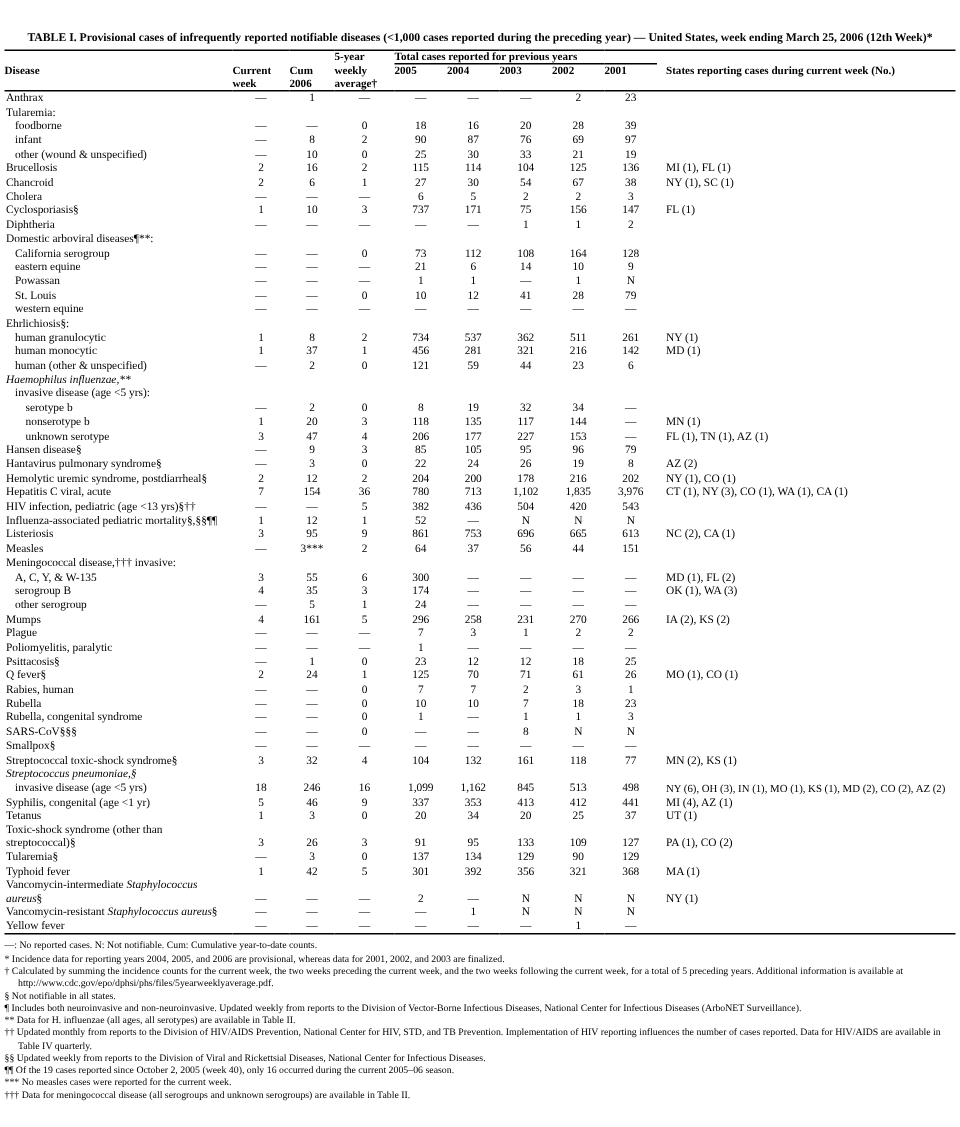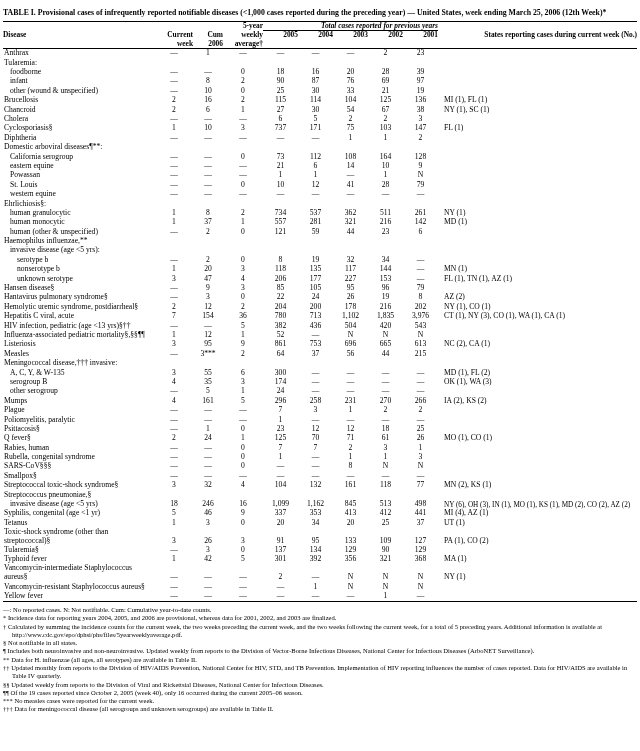--- a/index.html
+++ b/index.html
@@ -1,35 +1,35 @@
 <!DOCTYPE html>
 <html><head>
 <meta charset="utf-8">
 <style>
   html,body{margin:0;padding:0;background:#fff;}
   body{width:640px;font-family:"Liberation Serif", serif;font-size:7.6px;color:#000;}
   .page{width:640px;padding:4px 3px 0 3px;box-sizing:border-box;}
-  .title{font-weight:bold;font-size:7.8px;line-height:1.28;margin:4px 0 3px 0;}
+  .title{font-weight:bold;font-size:7.8px;line-height:1.28;margin:16px 0 3px 0;text-align:center;}
   table{border-collapse:collapse;width:634px;table-layout:fixed;}
   td,th{padding:0;margin:0;vertical-align:bottom;font-weight:normal;}
-  .hdr td{font-weight:bold;font-size:7.4px;line-height:1.12;text-align:right;vertical-align:bottom;}
+  .hdr td{font-weight:bold;font-size:7.4px;line-height:1.12;text-align:left;vertical-align:bottom;}
   .hdr td.l{text-align:left;margin-top:31px;}
   .rule-top{border-top:1.1px solid #000;}
   .rule-bot{border-bottom:1.1px solid #000;}
   .dis{text-align:left;padding-left:1px;}
   .num{text-align:center;}
   .st{text-align:left;padding-left:6px;}
   tr.r td{font-size:7.6px;line-height:1.175;height:9.4px;}
   .ind1{padding-left:7px;}
   .ind2{padding-left:14px;}
-  .ital{}
+  .ital{font-style:italic;}
   .footnotes{font-size:6.55px;line-height:1.265;margin-top:4px;padding-right:4px;}
   .footnotes p{margin:0 0 0 0;text-indent:-9px;padding-left:9px;}
   .footnotes p.noind{text-indent:0;padding-left:0;}
-  .colgrp-rule{border-bottom:0.6px solid #000;font-style:italic;}
+  .colgrp-rule{border-bottom:0.6px solid #000;}
 </style>
 </head>
 <body>
 
 <div class="page">
   <div class="title">TABLE I. Provisional cases of infrequently reported notifiable diseases (&lt;1,000 cases reported during the preceding year) — United States, week ending March 25, 2006 (12th Week)*</div>
 
   <table>
     <colgroup>
       <col style="width:152px">
@@ -175,21 +175,21 @@
           <td class="st"></td>
         </tr>
         <tr class="r">
           <td class="dis">Cyclosporiasis§</td>
           <td class="num">1</td>
           <td class="num">10</td>
           <td class="num">3</td>
           <td class="num">737</td>
           <td class="num">171</td>
           <td class="num">75</td>
-          <td class="num">103</td>
+          <td class="num">156</td>
           <td class="num">147</td>
           <td class="st">FL (1)</td>
         </tr>
         <tr class="r">
           <td class="dis">Diphtheria</td>
           <td class="num">—</td>
           <td class="num">—</td>
           <td class="num">—</td>
           <td class="num">—</td>
           <td class="num">—</td>
@@ -292,21 +292,21 @@
           <td class="num">362</td>
           <td class="num">511</td>
           <td class="num">261</td>
           <td class="st">NY (1)</td>
         </tr>
         <tr class="r">
           <td class="dis ind1">human monocytic</td>
           <td class="num">1</td>
           <td class="num">37</td>
           <td class="num">1</td>
-          <td class="num">557</td>
+          <td class="num">456</td>
           <td class="num">281</td>
           <td class="num">321</td>
           <td class="num">216</td>
           <td class="num">142</td>
           <td class="st">MD (1)</td>
         </tr>
         <tr class="r">
           <td class="dis ind1">human (other &amp; unspecified)</td>
           <td class="num">—</td>
           <td class="num">2</td>
@@ -464,21 +464,21 @@
         </tr>
         <tr class="r">
           <td class="dis">Measles</td>
           <td class="num">—</td>
           <td class="num">3***</td>
           <td class="num">2</td>
           <td class="num">64</td>
           <td class="num">37</td>
           <td class="num">56</td>
           <td class="num">44</td>
-          <td class="num">215</td>
+          <td class="num">151</td>
           <td class="st"></td>
         </tr>
         <tr class="r">
           <td class="dis">Meningococcal disease,††† invasive:</td>
           <td class="num"></td>
           <td class="num"></td>
           <td class="num"></td>
           <td class="num"></td>
           <td class="num"></td>
           <td class="num"></td>
@@ -585,20 +585,32 @@
         <tr class="r">
           <td class="dis">Rabies, human</td>
           <td class="num">—</td>
           <td class="num">—</td>
           <td class="num">0</td>
           <td class="num">7</td>
           <td class="num">7</td>
           <td class="num">2</td>
           <td class="num">3</td>
           <td class="num">1</td>
+          <td class="st"></td>
+        </tr>
+        <tr class="r">
+          <td class="dis">Rubella</td>
+          <td class="num">—</td>
+          <td class="num">—</td>
+          <td class="num">0</td>
+          <td class="num">10</td>
+          <td class="num">10</td>
+          <td class="num">7</td>
+          <td class="num">18</td>
+          <td class="num">23</td>
           <td class="st"></td>
         </tr>
         <tr class="r">
           <td class="dis">Rubella, congenital syndrome</td>
           <td class="num">—</td>
           <td class="num">—</td>
           <td class="num">0</td>
           <td class="num">1</td>
           <td class="num">—</td>
           <td class="num">1</td>

